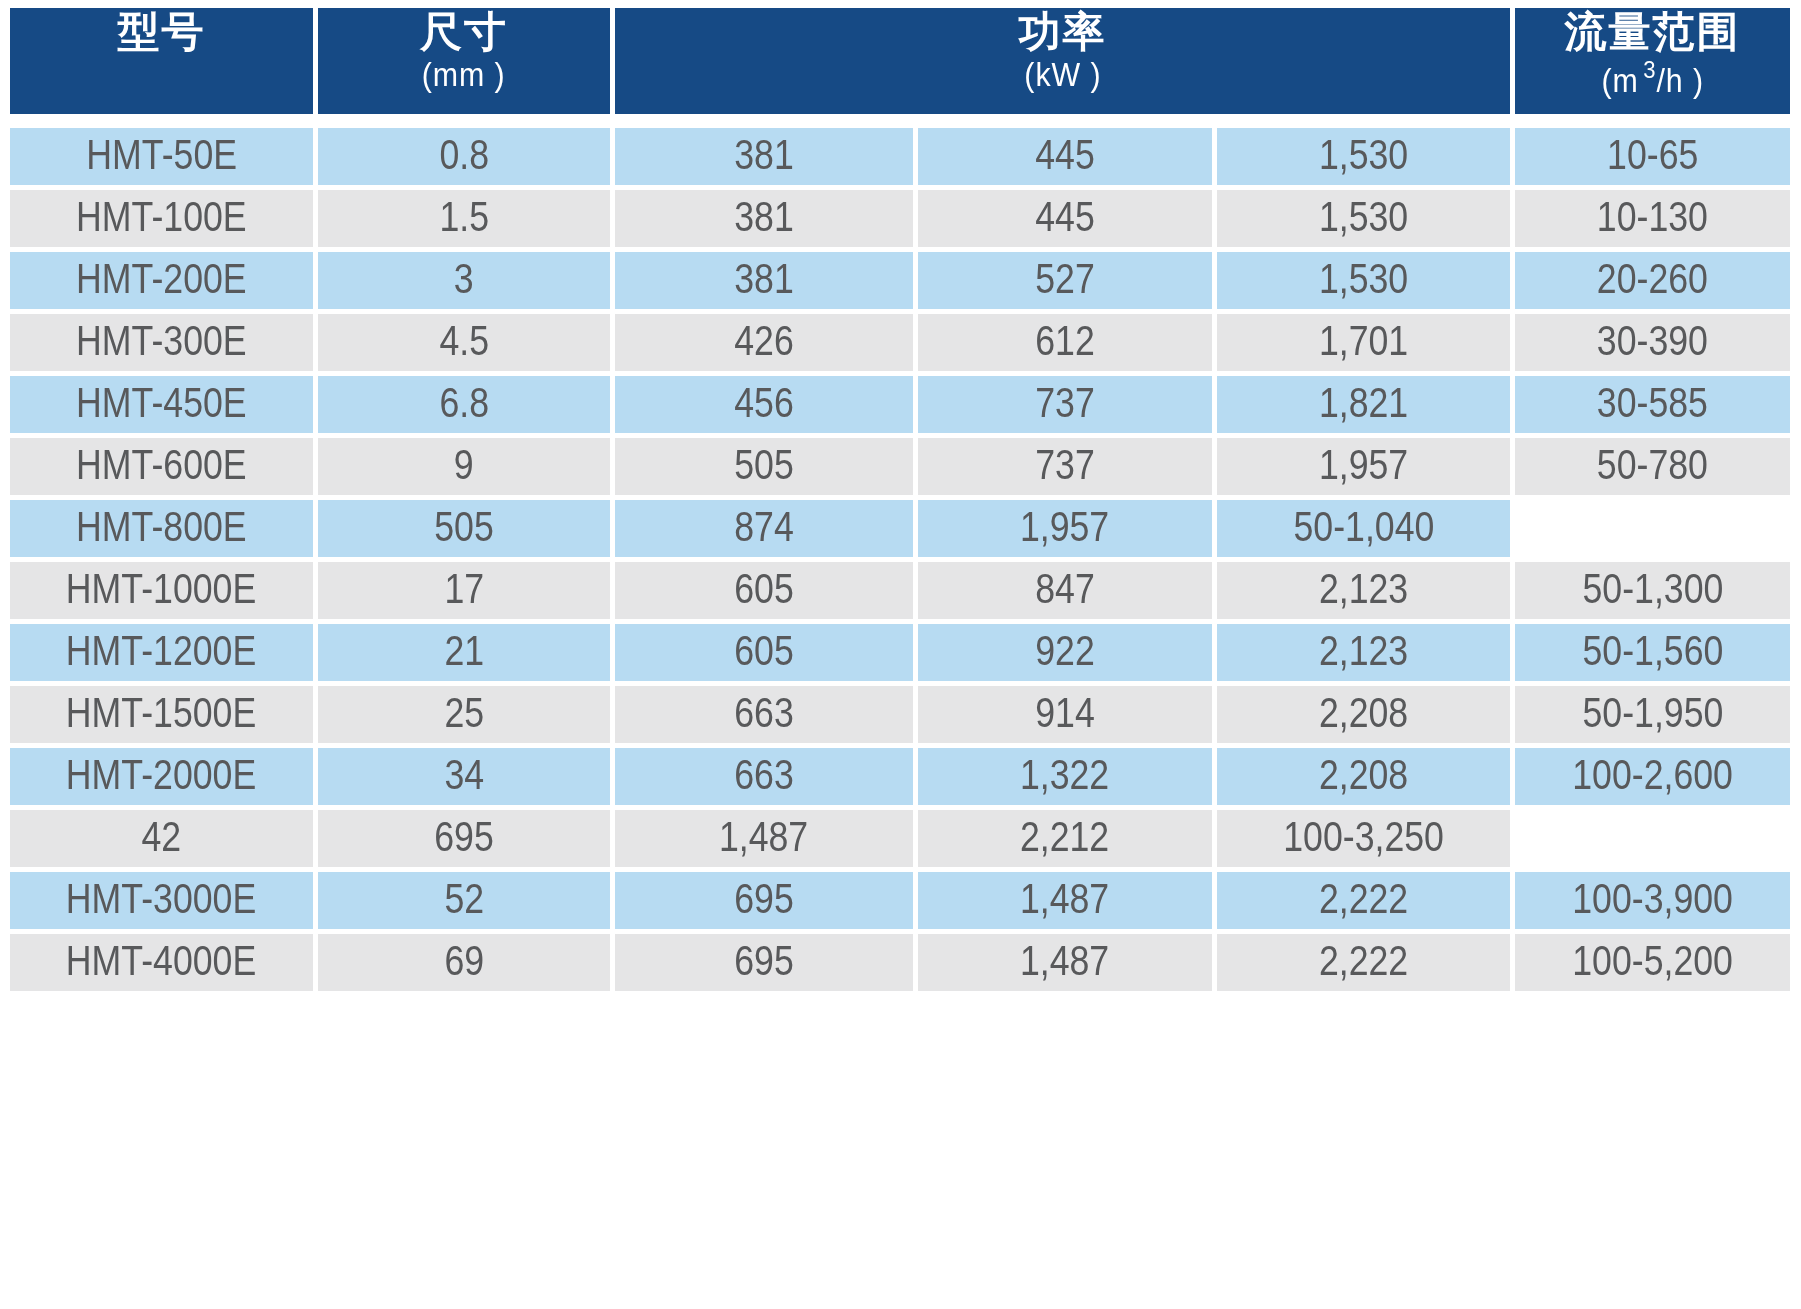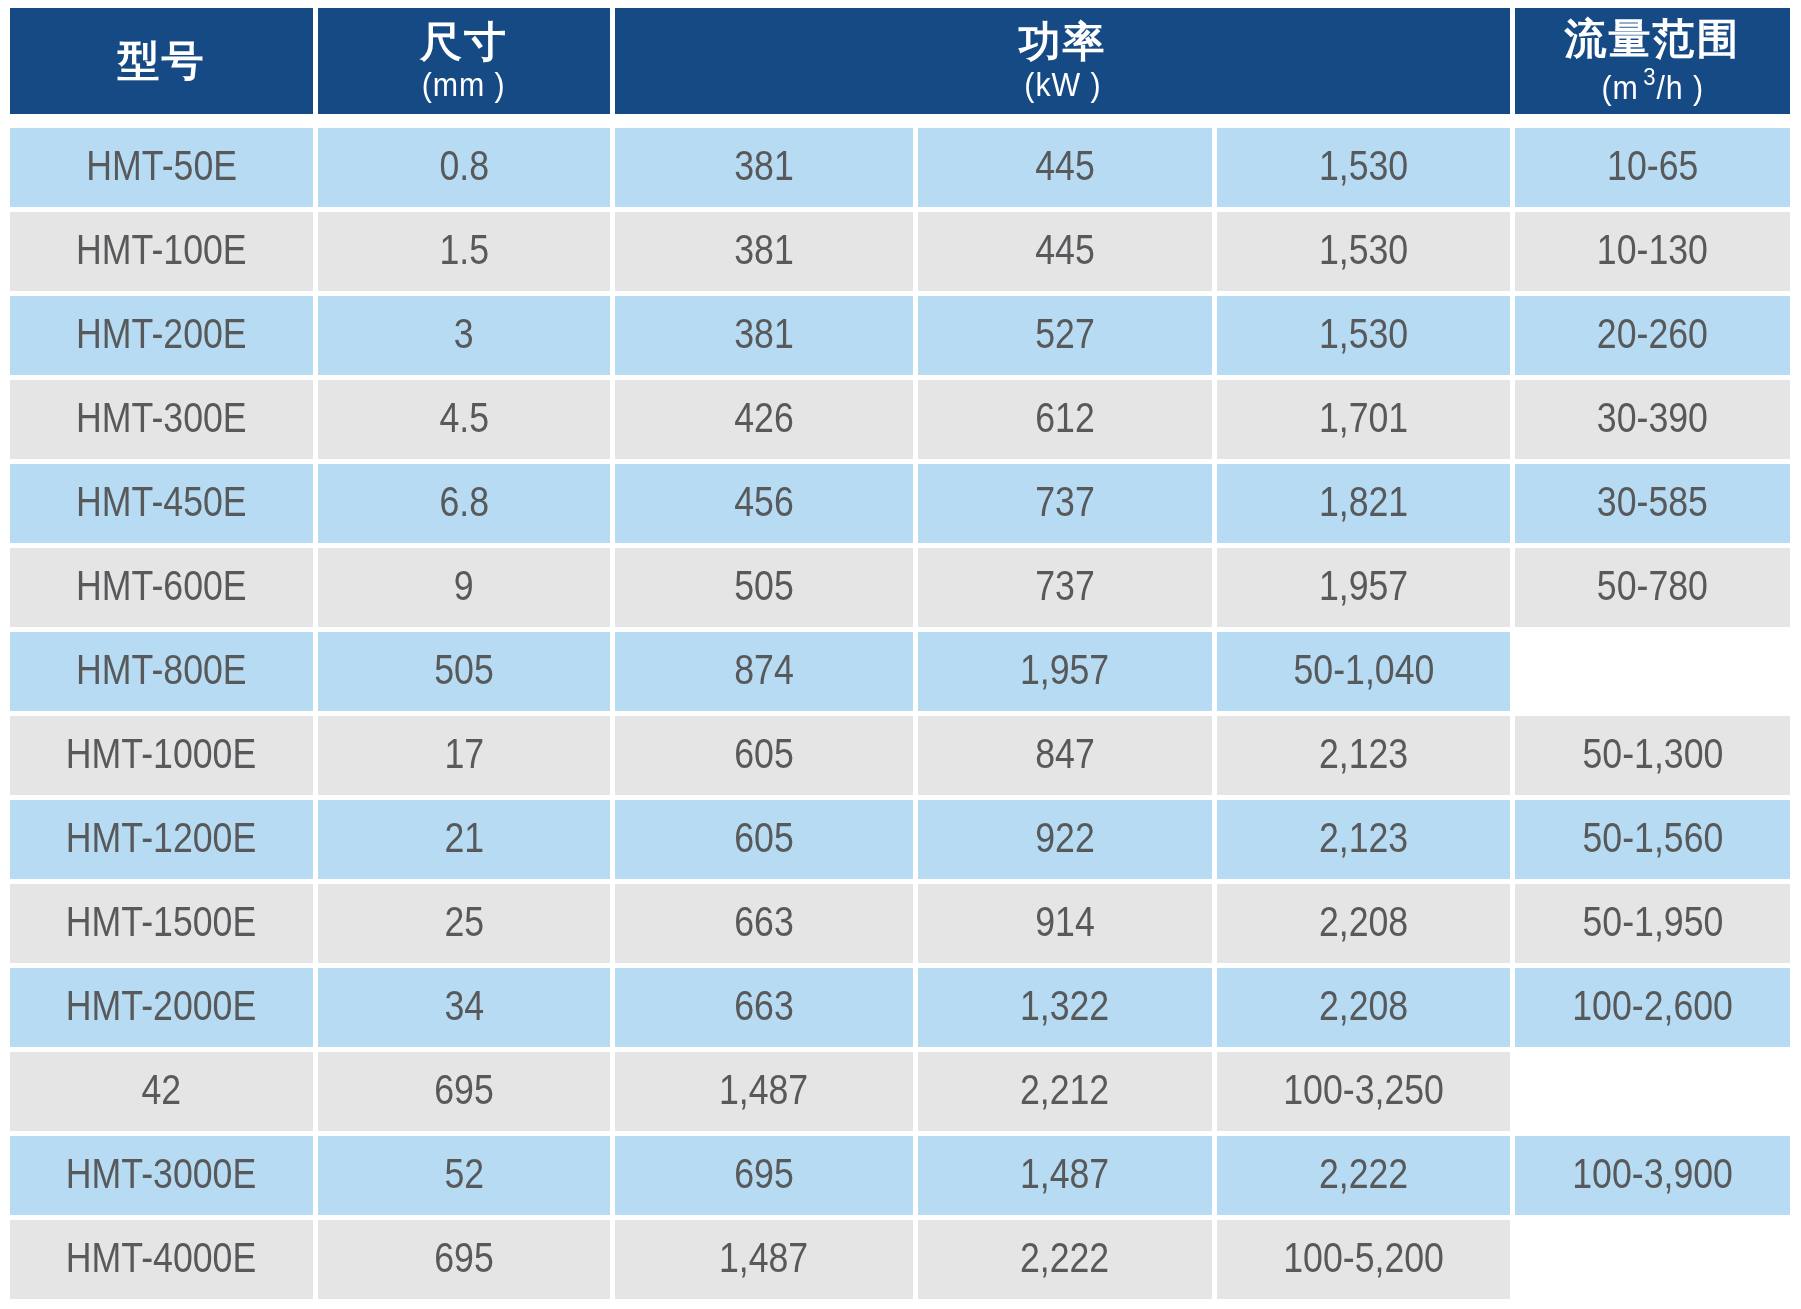--- a/index.html
+++ b/index.html
@@ -18,28 +18,28 @@
     column-gap: 5px;
     width: 1780px;
   }
   .row.header {
     grid-template-columns: 303px 292px 895px 275px;
     height: 106px;
     margin-bottom: 14px;
   }
   .row.data {
     grid-template-columns: 303px 292px 298px 294px 293px 275px;
-    height: 79px;
+    height: 57px;
     margin-bottom: 5px;
   }
   .hcell {
     background: var(--header-bg, #164a85);
     color: var(--header-text, #ffffff);
     display: flex; flex-direction: column;
-    align-items: center; justify-content: center;
+    align-items: center; justify-content: flex-start;
     text-align: center;
     line-height: 1.12;
   }
   .h-label {
     font-size: 42px;
     font-weight: bold;
     letter-spacing: 2px;
   }
   .h-unit {
     font-size: 33px;
@@ -340,20 +340,23 @@
         </div>
         <div class="cell">
           <span class="t">100-3,900</span>
         </div>
       </div>
       <div class="row data gray">
         <div class="cell">
           <span class="t">HMT-4000E</span>
         </div>
         <div class="cell">
+          <span class="t">69</span>
+        </div>
+        <div class="cell">
           <span class="t">695</span>
         </div>
         <div class="cell">
           <span class="t">1,487</span>
         </div>
         <div class="cell">
           <span class="t">2,222</span>
         </div>
         <div class="cell">
           <span class="t">100-5,200</span>

